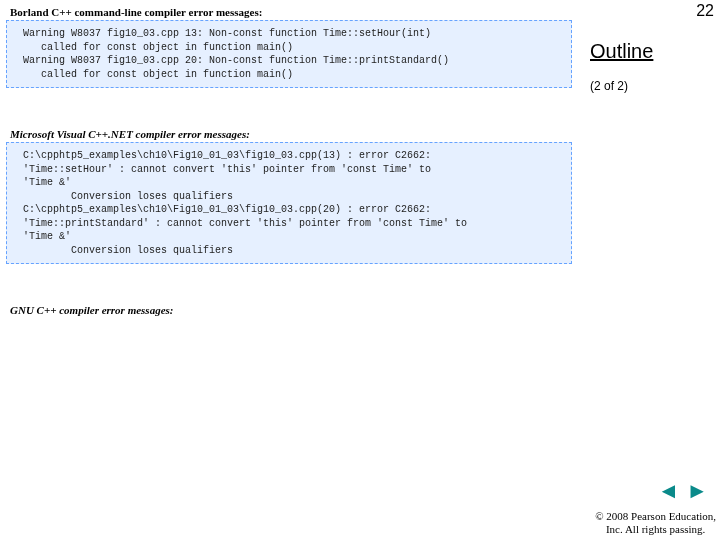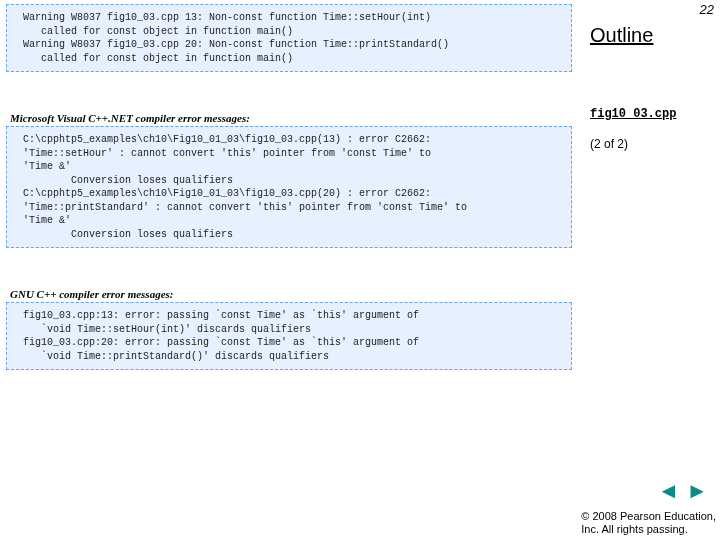--- a/index.html
+++ b/index.html
@@ -25,22 +25,21 @@
     left: 590px;
     top: 0;
     width: 126px;
     height: 540px;
     padding-top: 20px;
   }
   .page-num {
     position: absolute;
     right: 6px;
     top: 2px;
-    font-size: 13px;
-    font-style: italic;
+    font-size: 16px;
   }
   .section-header {
     font-family: "Times New Roman", serif;
     font-weight: bold;
     font-style: normal;
     font-size: 11px;
     padding: 2px 4px 2px 4px;
     background: #fff;
   }
   .section-header.italic {
@@ -58,41 +57,41 @@
     font-family: "Lucida Console","Courier New",monospace;
     font-size: 10px;
     line-height: 1.35;
     color: #222;
     white-space: pre;
   }
   .outline-title {
     font-family: Arial, sans-serif;
     font-size: 20px;
     text-decoration: underline;
-    margin: 4px 0 8px 0;
+    margin: 20px 0 8px 0;
   }
   .figfile {
     font-family: "Courier New", monospace;
     font-weight: bold;
     font-size: 12px;
     text-decoration: underline;
     margin-top: 60px;
     margin-bottom: 6px;
   }
   .pager {
     font-family: Liberation Sans, sans-serif;
     font-size: 12px;
     margin-top: 16px;
   }
   .footer {
     position: absolute;
     right: 4px;
     bottom: 4px;
-    text-align: left;
-    font-family: Liberation Sans, sans-serif;
+    text-align: center;
+    font-family: Liberation Serif, serif;
     font-size: 11px;
     line-height: 1.2;
   }
   .nav-arrows {
     position: absolute;
     right: 10px;
     bottom: 36px;
   }
   .nav-arrows span {
     display: inline-block;
@@ -103,52 +102,46 @@
     user-select: none;
   }
 </style>
 </head>
 <body>
 
 <div class="page-num">22</div>
 
 <div class="left-col">
 
+  <div class="section-header">Borland C++ command-line compiler error messages:</div>
   <div class="code-box">
     <pre>Warning W8037 fig10_03.cpp 13: Non-const function Time::setHour(int)
    called for const object in function main()
 Warning W8037 fig10_03.cpp 20: Non-const function Time::printStandard()
    called for const object in function main()</pre>
   </div>
 
   <div class="section-header italic">Microsoft Visual C++.NET compiler error messages:</div>
   <div class="code-box">
     <pre>C:\cpphtp5_examples\ch10\Fig10_01_03\fig10_03.cpp(13) : error C2662:
 'Time::setHour' : cannot convert 'this' pointer from 'const Time' to
 'Time &amp;'
         Conversion loses qualifiers
 C:\cpphtp5_examples\ch10\Fig10_01_03\fig10_03.cpp(20) : error C2662:
 'Time::printStandard' : cannot convert 'this' pointer from 'const Time' to
 'Time &amp;'
         Conversion loses qualifiers</pre>
   </div>
 
   <div class="section-header italic">GNU C++ compiler error messages:</div>
-  <div class="code-box">
-    <pre>fig10_03.cpp:13: error: passing `const Time' as `this' argument of
-   `void Time::setHour(int)' discards qualifiers
-fig10_03.cpp:20: error: passing `const Time' as `this' argument of
-   `void Time::printStandard()' discards qualifiers</pre>
-  </div>
 
 </div>
 
 <div class="right-col">
   <div class="outline-title">Outline</div>
-  <div class="figfile">fig10_03.cpp</div>
   <div class="pager">(2 of 2)</div>
 </div>
 
 <div class="nav-arrows">
   <span>◄</span>
   <span>►</span>
 </div>
 
 <div class="footer">
   <div>© 2008 Pearson Education,</div>

